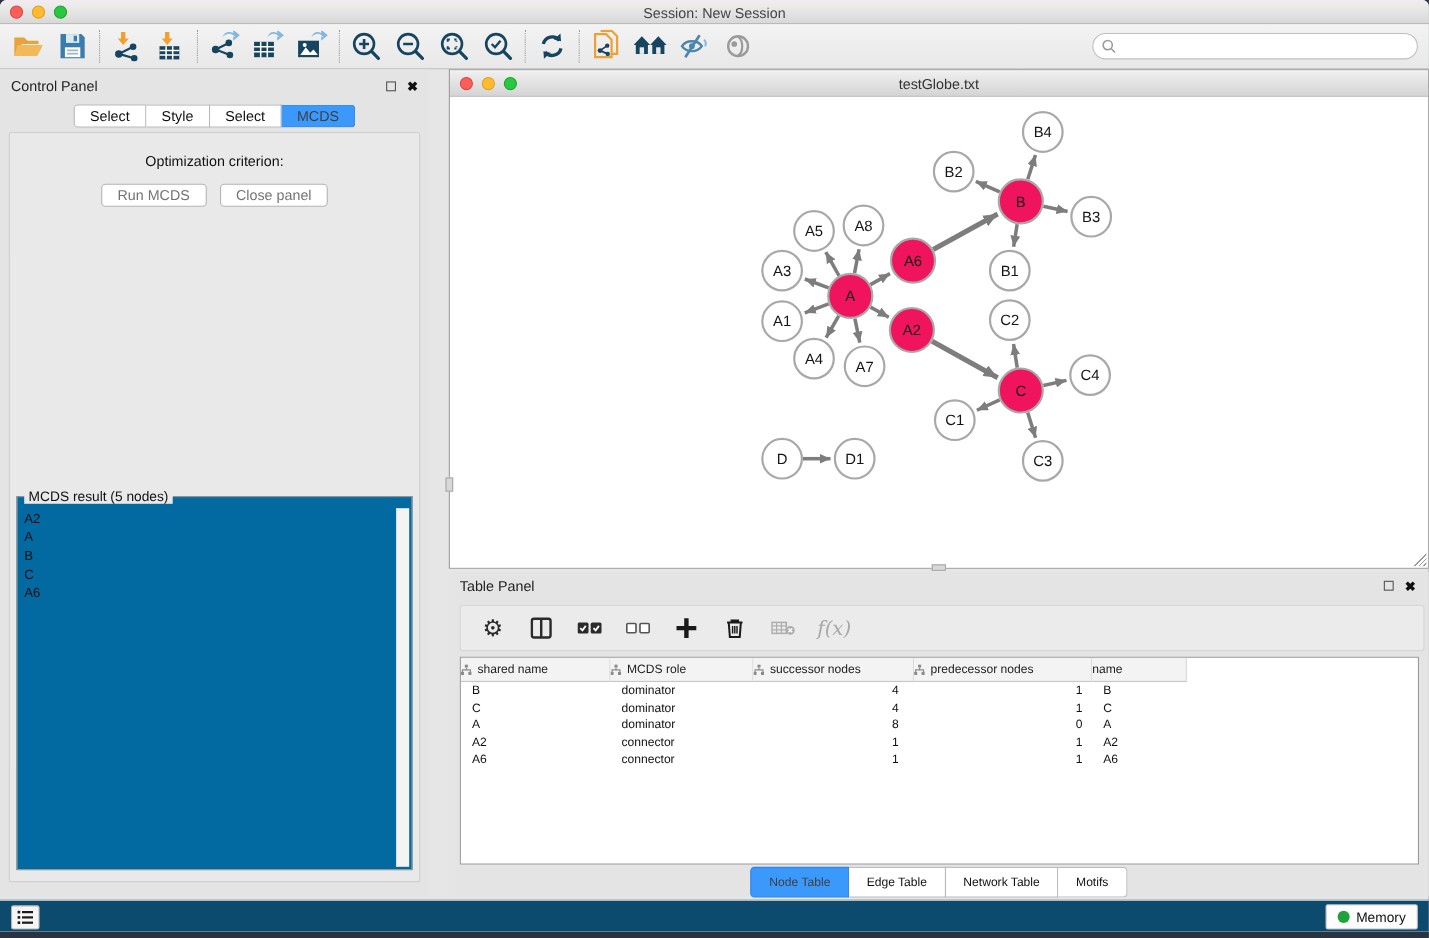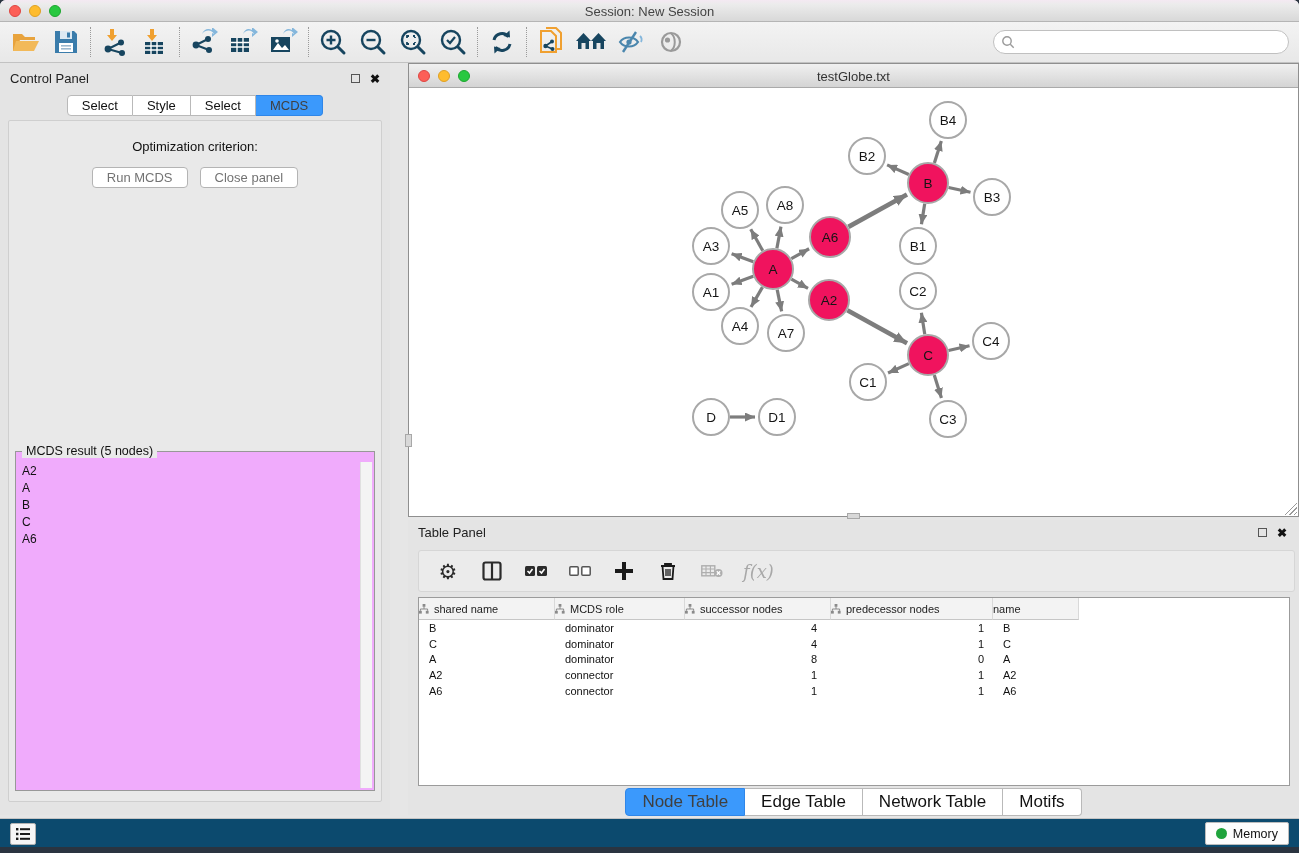--- a/index.html
+++ b/index.html
@@ -49,21 +49,21 @@
   .dropdown { position:relative; margin:9px auto 0; width:312px; height:23px; background:#fff;
     border:1px solid #b4b4b4; border-radius:4px; font-size:13px; color:#111;
     display:flex; align-items:center; padding-left:8px; }
   .dd-stepper { position:absolute; right:0; top:-1px; width:20px; height:23px; border-radius:0 4px 4px 0;
     background:linear-gradient(#6aaef8,#3180ee); display:flex; flex-direction:column; align-items:center; justify-content:center; gap:2px; }
   .dd-up { width:0; height:0; border-left:3.5px solid transparent; border-right:3.5px solid transparent; border-bottom:4.5px solid #fff; }
   .dd-down { width:0; height:0; border-left:3.5px solid transparent; border-right:3.5px solid transparent; border-top:4.5px solid #fff; }
   .cp-buttons { display:flex; justify-content:center; gap:12px; margin-top:13px; }
   .btn { height:21px; padding:0 14px; background:#fff; border:1px solid #b4b4b4; border-radius:4px;
     font-size:13px; color:#737373; display:flex; align-items:center; }
-  .result-box { position:absolute; left:6px; top:330px; width:360px; height:340px; background:#f0abfc;
+  .result-box { position:absolute; left:6px; top:330px; width:360px; height:340px; background:#0369a1;
     border:1px solid #989898; }
   .result-legend { position:absolute; top:-8px; left:6px; background:#e9e9e9; padding:0 4px; font-size:12.5px; color:#111; }
   .result-list { position:absolute; left:2px; top:10px; right:16px; bottom:2px; overflow:hidden; font-size:12px; color:#111; }
   .result-item { padding:1.5px 4px; }
   .result-scroll { position:absolute; right:2px; top:10px; width:12px; bottom:2px; background:#f4f4f4; border-left:1px solid #e0e0e0; }
 
   
   .net-window { position:absolute; left:408px; top:63px; width:891px; height:454px;
     background:#fff; border:1px solid #8f8f8f; }
   .net-titlebar { position:relative; height:24px; background:linear-gradient(#f0f0f0,#d4d4d4);
@@ -86,21 +86,21 @@
   .gear-glyph { font-size:21px; color:#2b2b2b; line-height:1; }
   .fx { font-family:"DejaVu Serif", serif; font-style:italic; font-size:18px; color:#a8a8a8; }
   .tp-table { position:absolute; left:10px; top:77px; width:872px; height:189px; background:#fff; border:1px solid #9b9b9b; overflow:hidden; }
   .thead { display:flex; height:22px; }
   .th { background:#f3f3f3; border-right:1px solid #d9d9d9; border-bottom:1px solid #c6c6c6;
     display:flex; align-items:center; gap:5px; font-size:11px; color:#222; }
   .trow { display:flex; height:15.8px; align-items:center; }
   .td { font-size:11px; color:#111; padding-left:10px; white-space:nowrap; overflow:hidden; }
   .td.num { text-align:right; padding-left:0; }
   .tp-tabs { position:absolute; left:0; width:100%; top:268px; display:flex; justify-content:center; }
-  .tp-tabs .tab { height:28px; font-size:17px; padding:0 16px; }
+  .tp-tabs .tab { height:28px; font-size:11px; padding:0 16px; }
 
   
   .statusbar { position:absolute; left:0; top:818px; width:100%; height:29px; background:#0c4a6e; border-top:1px solid #c4c4c4; }
   .list-btn { position:absolute; left:10px; top:4px; width:26px; height:22px; background:#f6f6f6;
     border:1px solid #b2b2b2; border-radius:2px; display:flex; align-items:center; justify-content:center; }
   .memory-btn { position:absolute; right:10px; top:3px; height:23px; background:#fdfdfd; border:1px solid #bcbcbc;
     border-radius:2px; display:flex; align-items:center; gap:6px; padding:0 10px; font-size:12.5px; color:#111; }
   .mem-dot { width:11px; height:11px; border-radius:50%; background:#1fa33c; }
 </style>
 </head>

